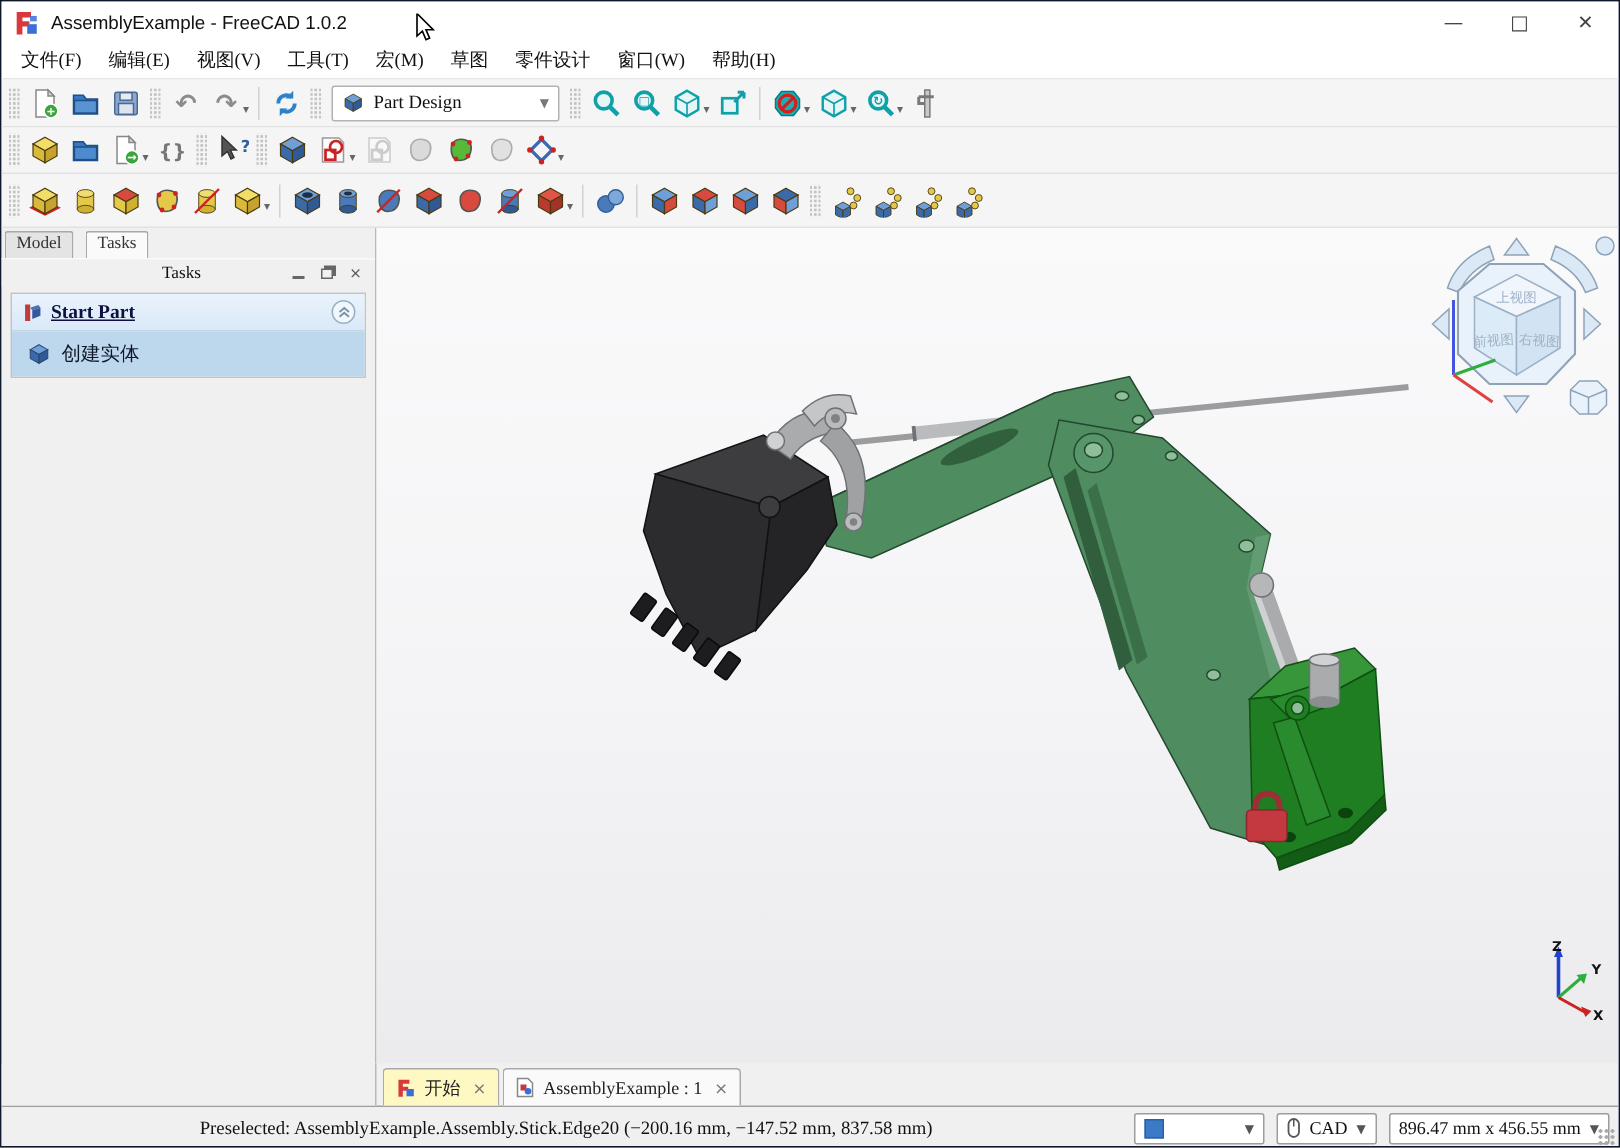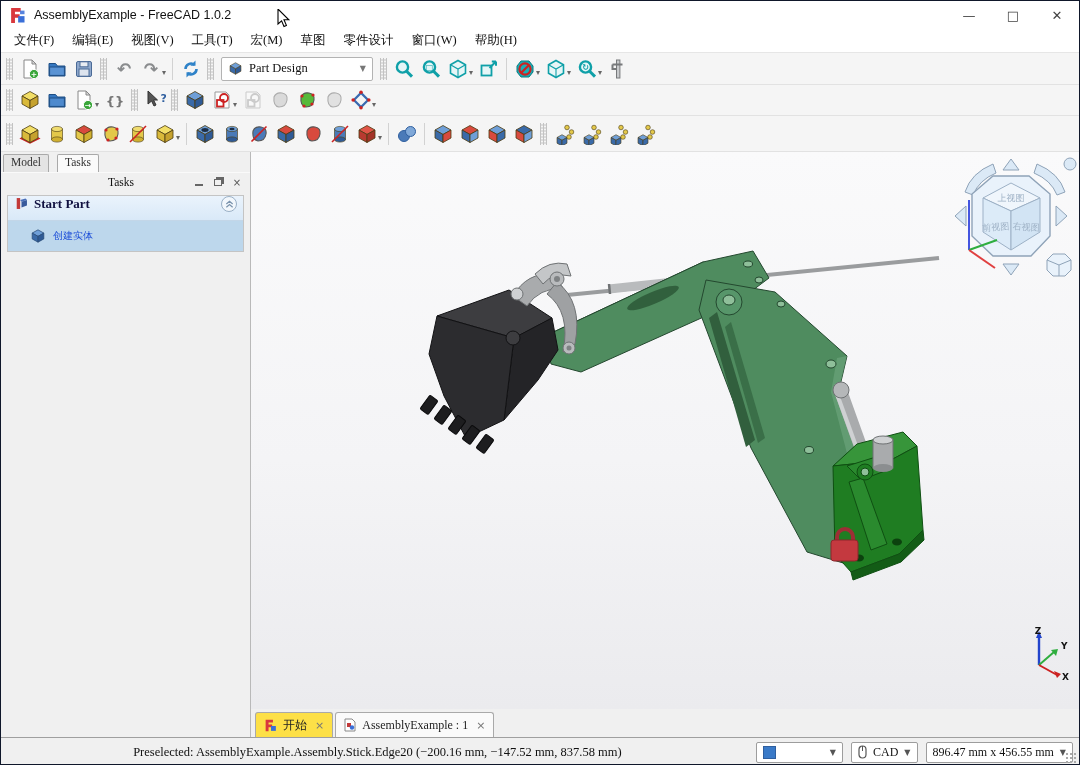--- a/index.html
+++ b/index.html
@@ -42,35 +42,35 @@
   .dock-tab.active{background:#fafafa;position:relative;z-index:2;}
   .dock-title{height:19px;display:flex;align-items:center;background:#f0f0f0;border-top:1px solid #fafafa;
     padding:0 6px;font-size:11.5px;}
   .dock-title .dt-label{flex:1;text-align:center;}
   .dt-btn{width:14px;height:12px;margin-left:5px;display:inline-flex;align-items:center;justify-content:center;
     color:#555;font-size:10px;font-family:"DejaVu Sans",sans-serif;}
   .dt-min{border-bottom:2px solid #666;width:8px;height:7px;}
   .dt-float{width:8px;height:7px;border:1px solid #666;box-shadow:2px -2px 0 -0px #666;}
   .task-box{margin:4px 6px;border:1px solid #c4c4c4;background:#f7f7f7;}
   .task-header{height:25px;background:linear-gradient(#eaf3fc,#d9e9f8);border-bottom:1px solid #c3d6e8;
-    display:flex;align-items:flex-start;padding:0 6px;font-weight:bold;font-size:13px;color:#101040;gap:5px;}
+    display:flex;align-items:center;padding:0 6px;font-weight:bold;font-size:13px;color:#101040;gap:5px;text-decoration:underline;}
   .collapse-btn{margin-left:auto;width:16px;height:16px;border:1px solid #9ab0c6;border-radius:50%;
     display:flex;align-items:center;justify-content:center;color:#7a93ad;background:#f2f7fc;}
-  .task-item{height:30px;background:#bdd7ec;display:flex;align-items:center;gap:7px;padding:0 22px;font-size:10px;color:#1d4ed8;}
+  .task-item{height:30px;background:#bdd7ec;display:flex;align-items:center;gap:7px;padding:0 10px;font-size:13px;color:#0f172a;}
   
   .viewport{flex:1;position:relative;background:linear-gradient(180deg,#fafafb 0%,#f4f4f6 55%,#ebebee 100%);overflow:hidden;text-align:center;}
   .vp-svg{position:absolute;inset:0;}
   .navcube{position:absolute;top:4px;right:2px;}
   .axiscross{position:absolute;right:10px;bottom:28px;}
   
   .mdibar{height:29px;display:flex;border-bottom:1px solid #9f9f9f;background:#f0f0f0;}
   .mdibar .dock-filler{width:250px;background:#f0f0f0;border-right:1px solid #b9b9b9;}
   .mdi-tabs{display:flex;align-items:flex-end;padding-left:4px;gap:2px;}
   .mdi-tab{height:25px;display:flex;align-items:center;gap:6px;padding:0 8px;font-size:12px;
-    border:1px solid #a9a9a9;border-bottom:none;background:#fde047;border-radius:3px 3px 0 0;color:#222;}
+    border:1px solid #a9a9a9;border-bottom:none;background:#fef9c3;border-radius:3px 3px 0 0;color:#222;}
   .mdi-tab.active{background:#fafafa;margin-top:22px;}
   .mdi-close{color:#777;font-size:11px;font-family:"DejaVu Sans",sans-serif;margin-left:2px;}
   
   .statusbar{height:28px;background:#f0f0f0;display:flex;align-items:center;padding:0 6px;font-size:12.5px;gap:8px;position:relative;}
   .status-msg{white-space:nowrap;overflow:hidden;flex:1;text-align:center;}
   .sb-widget{height:21px;background:#fff;border:1px solid #9d9d9d;border-radius:2px;display:flex;
     align-items:center;padding:0 6px;gap:6px;font-size:12px;}
   .sb-arrow{font-size:8px;color:#555;font-family:"DejaVu Sans",sans-serif;}
   .sb-swatch{width:13px;height:13px;background:#3a7ac8;border:1px solid #2f5f9f;}
   .grip{position:absolute;right:2px;bottom:2px;width:12px;height:12px;

